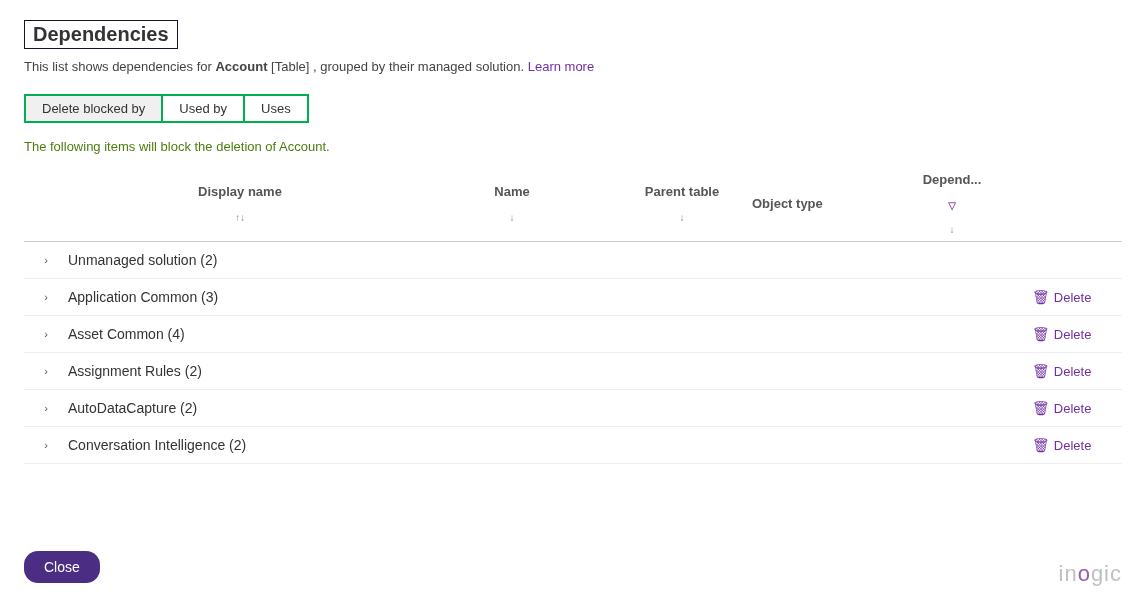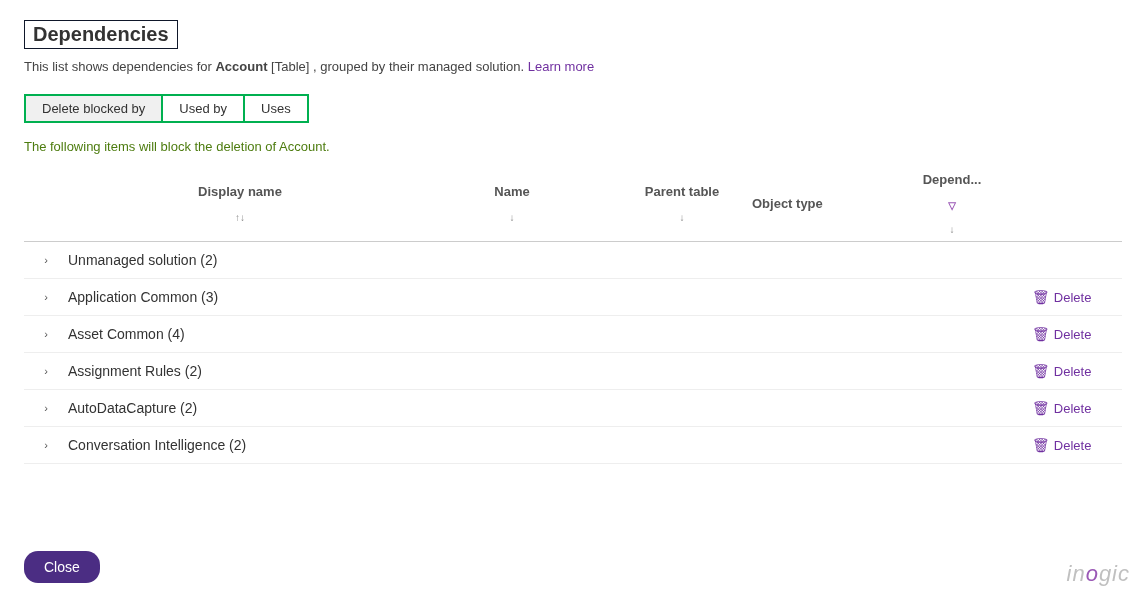--- a/index.html
+++ b/index.html
@@ -138,26 +138,25 @@
       padding: 8px 20px;
       font-size: 14px;
       cursor: pointer;
       font-family: 'Segoe UI', Tahoma, Geneva, Verdana, sans-serif;
       border-radius: 14px;
     }
 
     .watermark {
       position: absolute;
       bottom: 16px;
-      right: 16px;
+      right: 24px;
       font-size: 22px;
       font-weight: 300;
       color: #c0c0c0;
       letter-spacing: 1px;
-      font-style: italic;
     }
     .watermark span.dot { color: #9b59b6; }
   </style>
 </head>
 <body>
 
 <div class="main-container">
 
   <div class="title">Dependencies</div>
 

